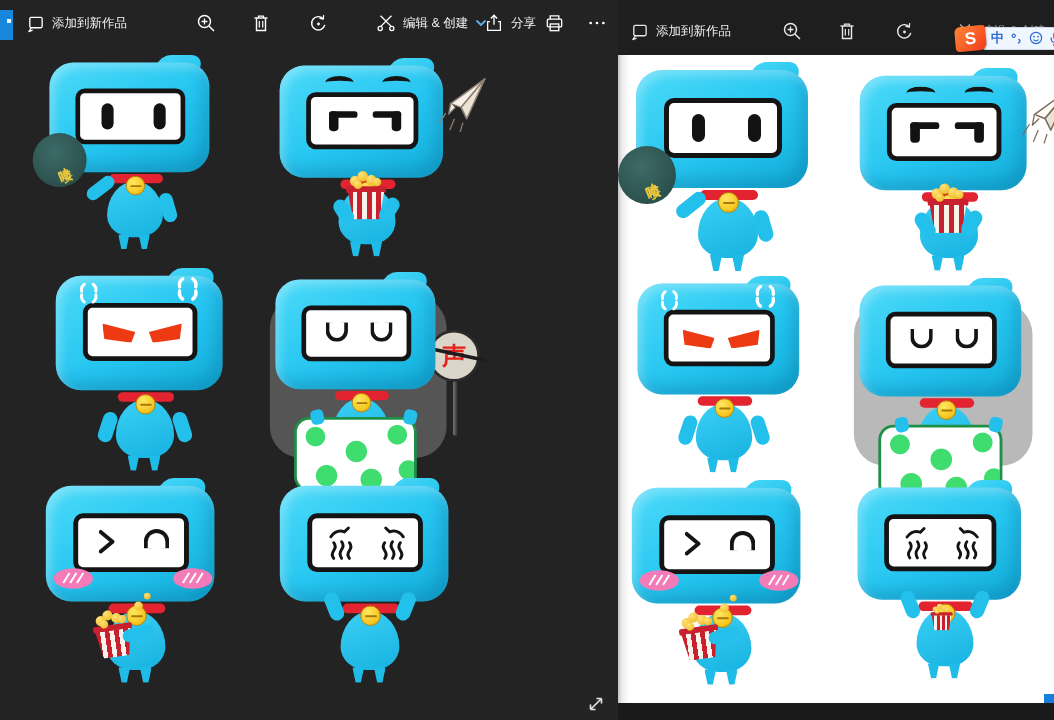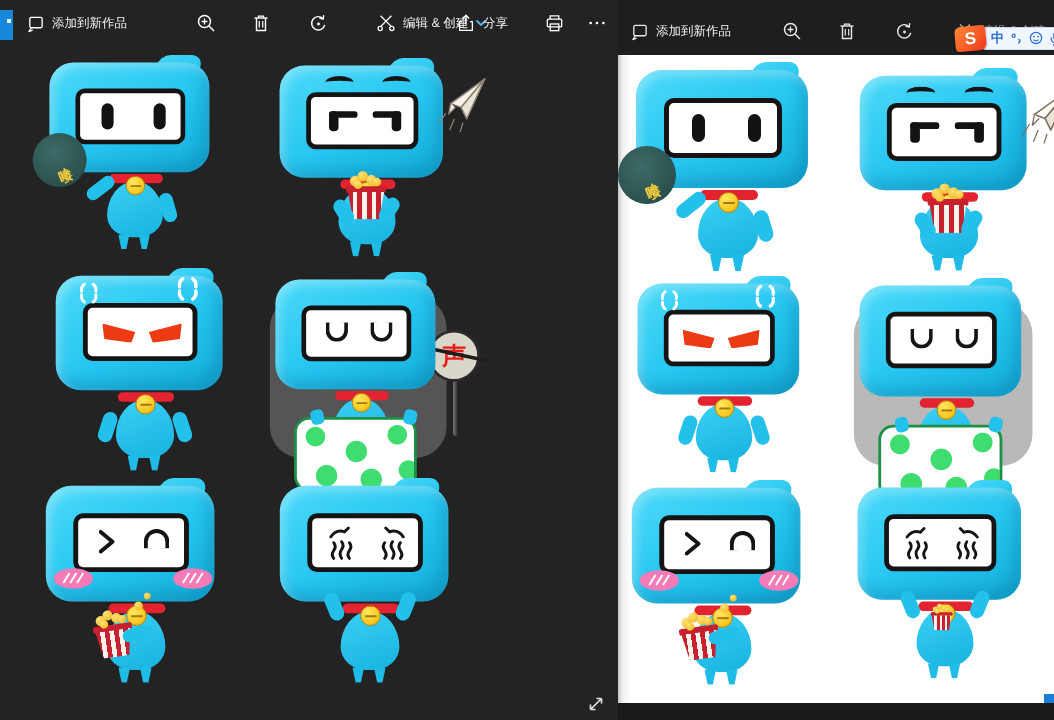--- a/index.html
+++ b/index.html
@@ -147,21 +147,21 @@
           <path d="M5 3 L17 15 M17 3 L5 15" stroke="#fff" stroke-width="1.5"></path>
           <circle cx="4.6" cy="17" r="2.3" fill="none" stroke="#fff" stroke-width="1.4"></circle>
           <circle cx="17.4" cy="17" r="2.3" fill="none" stroke="#fff" stroke-width="1.4"></circle>
         </svg>
         <span>编辑 &amp; 创建</span>
         <svg width="12" height="8" viewBox="0 0 12 8">
           <path d="M1.5 1.5 L6 6 L10.5 1.5" stroke="#5cb3f0" stroke-width="1.8" fill="none"></path>
         </svg>
       </button>
 
-      <button class="tbtn" style="left:452px;text-align:center;">
+      <button class="tbtn" style="left:480px;text-align:center;">
         <svg width="20" height="20" viewBox="0 0 22 22">
           <path d="M11 3 v10" stroke="#fff" stroke-width="1.5"></path>
           <path d="M7.5 6 L11 2.5 L14.5 6" fill="none" stroke="#fff" stroke-width="1.5"></path>
           <path d="M6.5 9.5 H4 v9.5 h14 V9.5 h-2.5" fill="none" stroke="#fff" stroke-width="1.4"></path>
         </svg>
         <span>分享</span>
       </button>
 
       <button class="tbtn" style="left:540px;">
         <svg width="21" height="21" viewBox="0 0 22 22">

